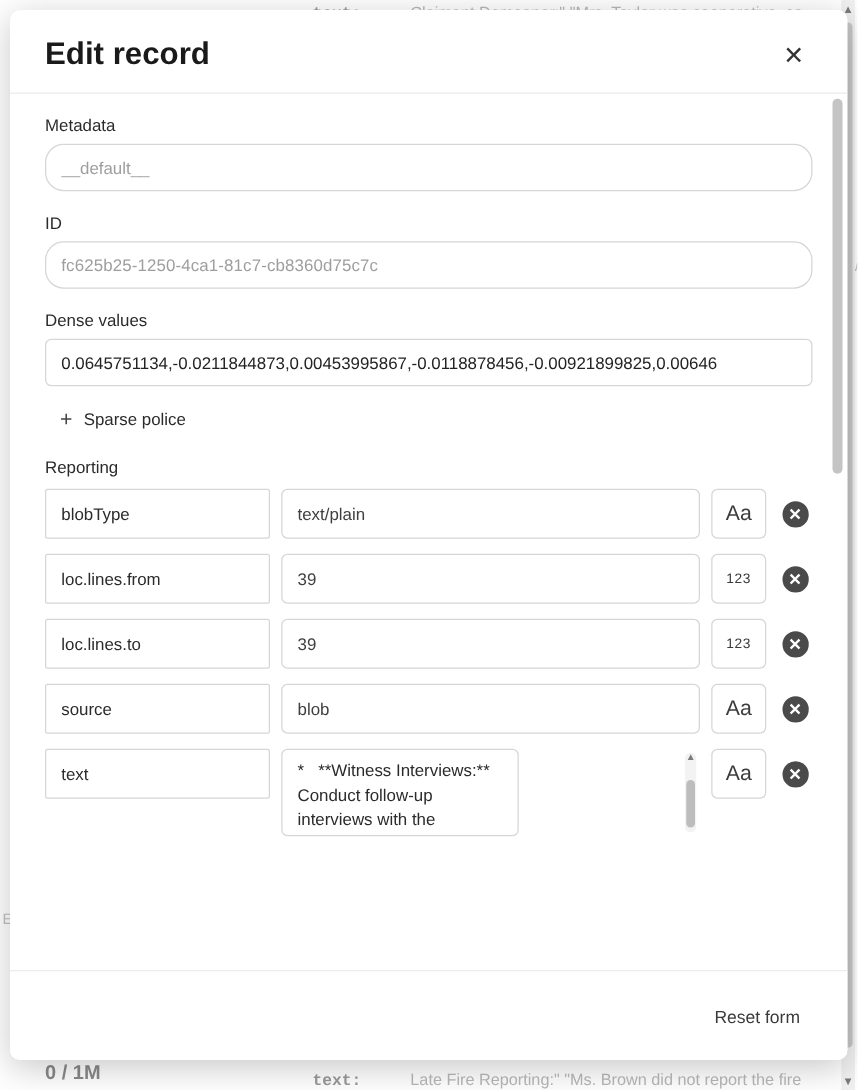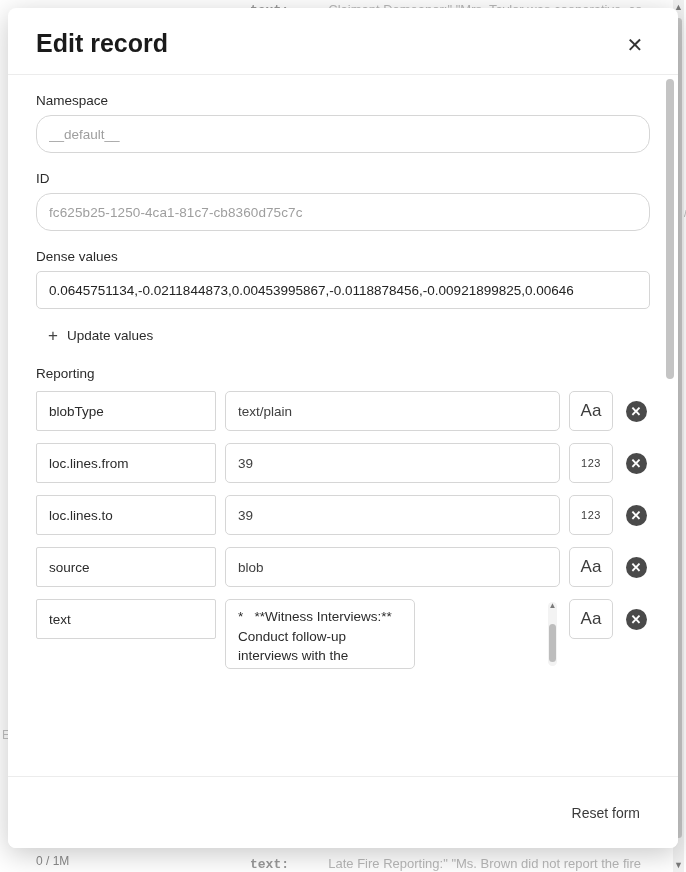--- a/index.html
+++ b/index.html
@@ -53,23 +53,23 @@
     color: #7a7a7a;
     font-size: 9px;
     text-align: center;
     line-height: 14px;
   }
   .bg-scroll .arrow.up { top: 0; }
   .bg-scroll .arrow.down { bottom: 0; }
   .bg-footer {
     position: absolute;
     left: 36px; bottom: 4px;
-    font-size: 12px;
+    font-size: 16px;
     color: #8a8a8a;
-    font-weight: normal;
+    font-weight: bold;
   }
   .bg-edge-text {
     position: absolute;
     font-size: 12px;
     color: #c0c0c0;
   }
 
   
   .modal {
     position: absolute;
@@ -376,37 +376,37 @@
   <div class="modal">
 
     <div class="modal-header">
       <div class="modal-title">Edit record</div>
       <button class="close-btn">✕</button>
     </div>
 
     <div class="modal-body">
 
       <div class="field-block">
-        <div class="field-label">Namespace</div>
+        <div class="field-label">Metadata</div>
         <input class="text-input" type="text" placeholder="__default__" style="">
       </div>
 
       <div class="field-block">
         <div class="field-label">ID</div>
         <input class="text-input mono-ish" type="text" placeholder="fc625b25-1250-4ca1-81c7-cb8360d75c7c" style="">
       </div>
 
       <div class="field-block">
         <div class="field-label">Dense values</div>
         <div class="dense-input">0.0645751134,-0.0211844873,0.00453995867,-0.0118878456,-0.00921899825,0.00646</div>
       </div>
 
       <div class="sparse-row">
         <span class="plus-icon">+</span>
-        <span>Update values</span>
+        <span>Sparse police</span>
       </div>
 
       <div class="field-label" style="margin-bottom:10px;">Reporting</div>
 
       <div class="meta-row">
         <input class="meta-key" type="text" value="blobType" style="">
         <input class="meta-val" type="text" value="text/plain" style="">
         <button class="type-btn">Aa</button>
         <button class="del-btn">
           <span class="del-circle">✕</span>

